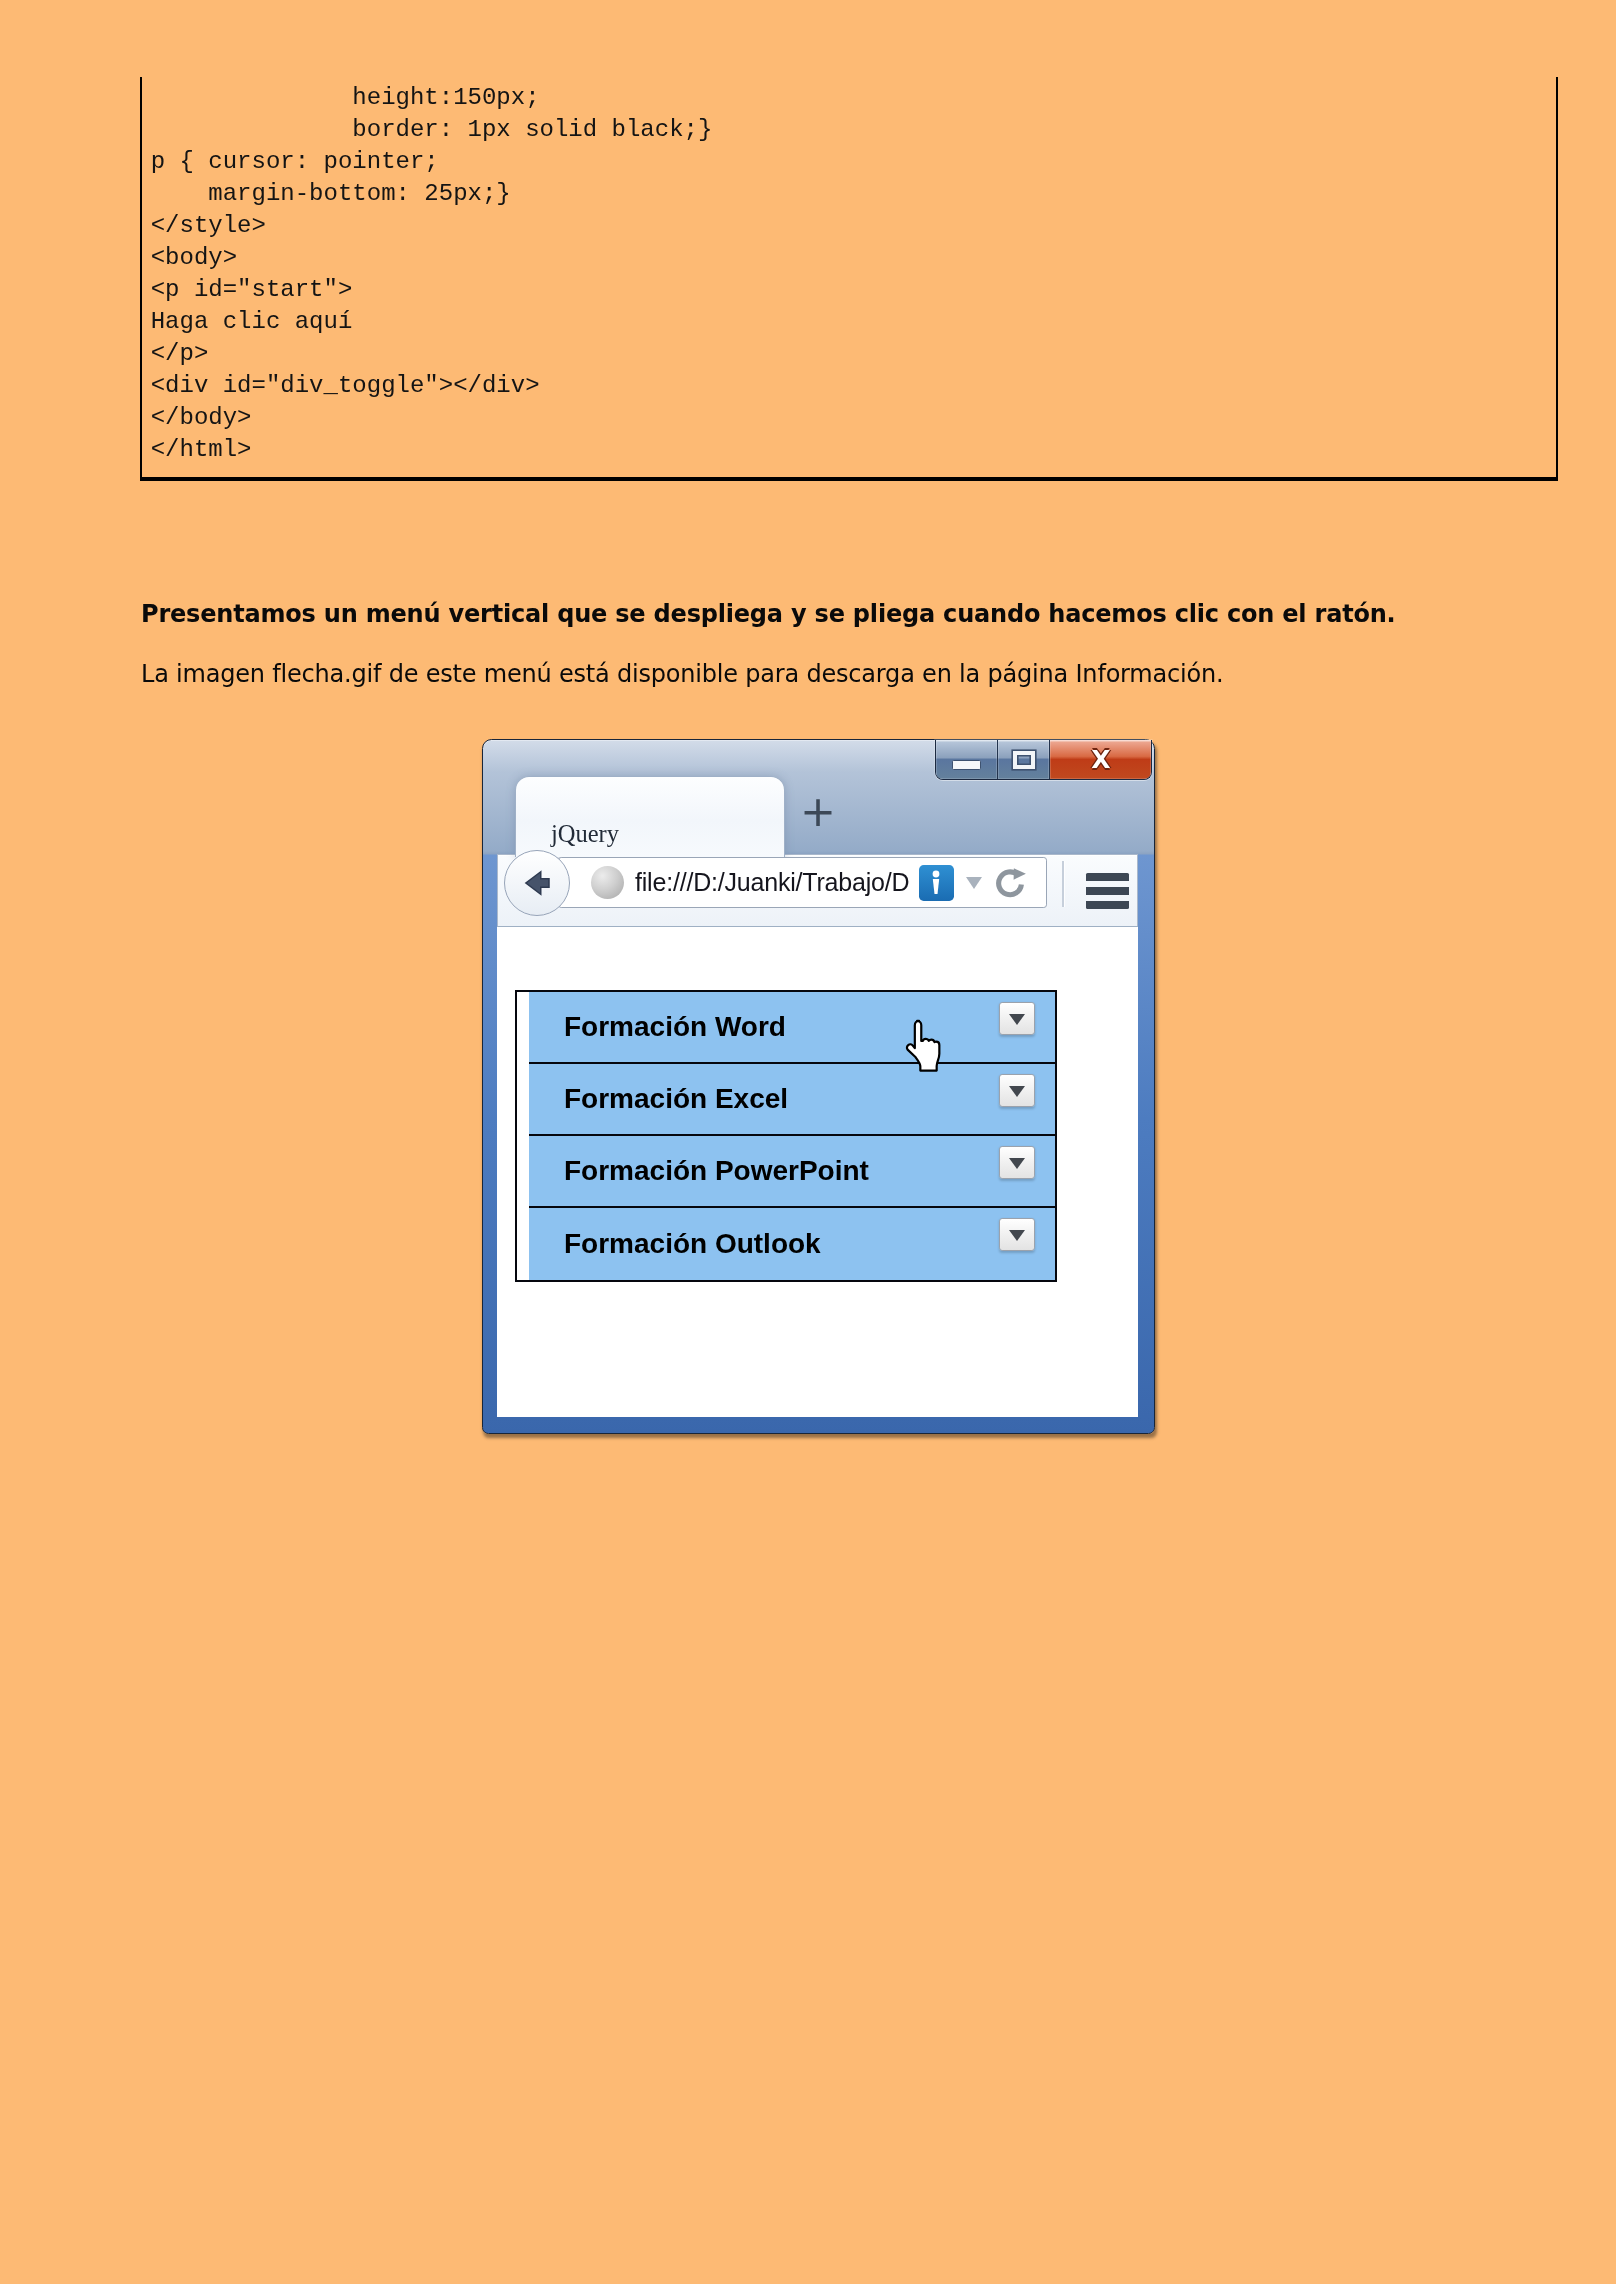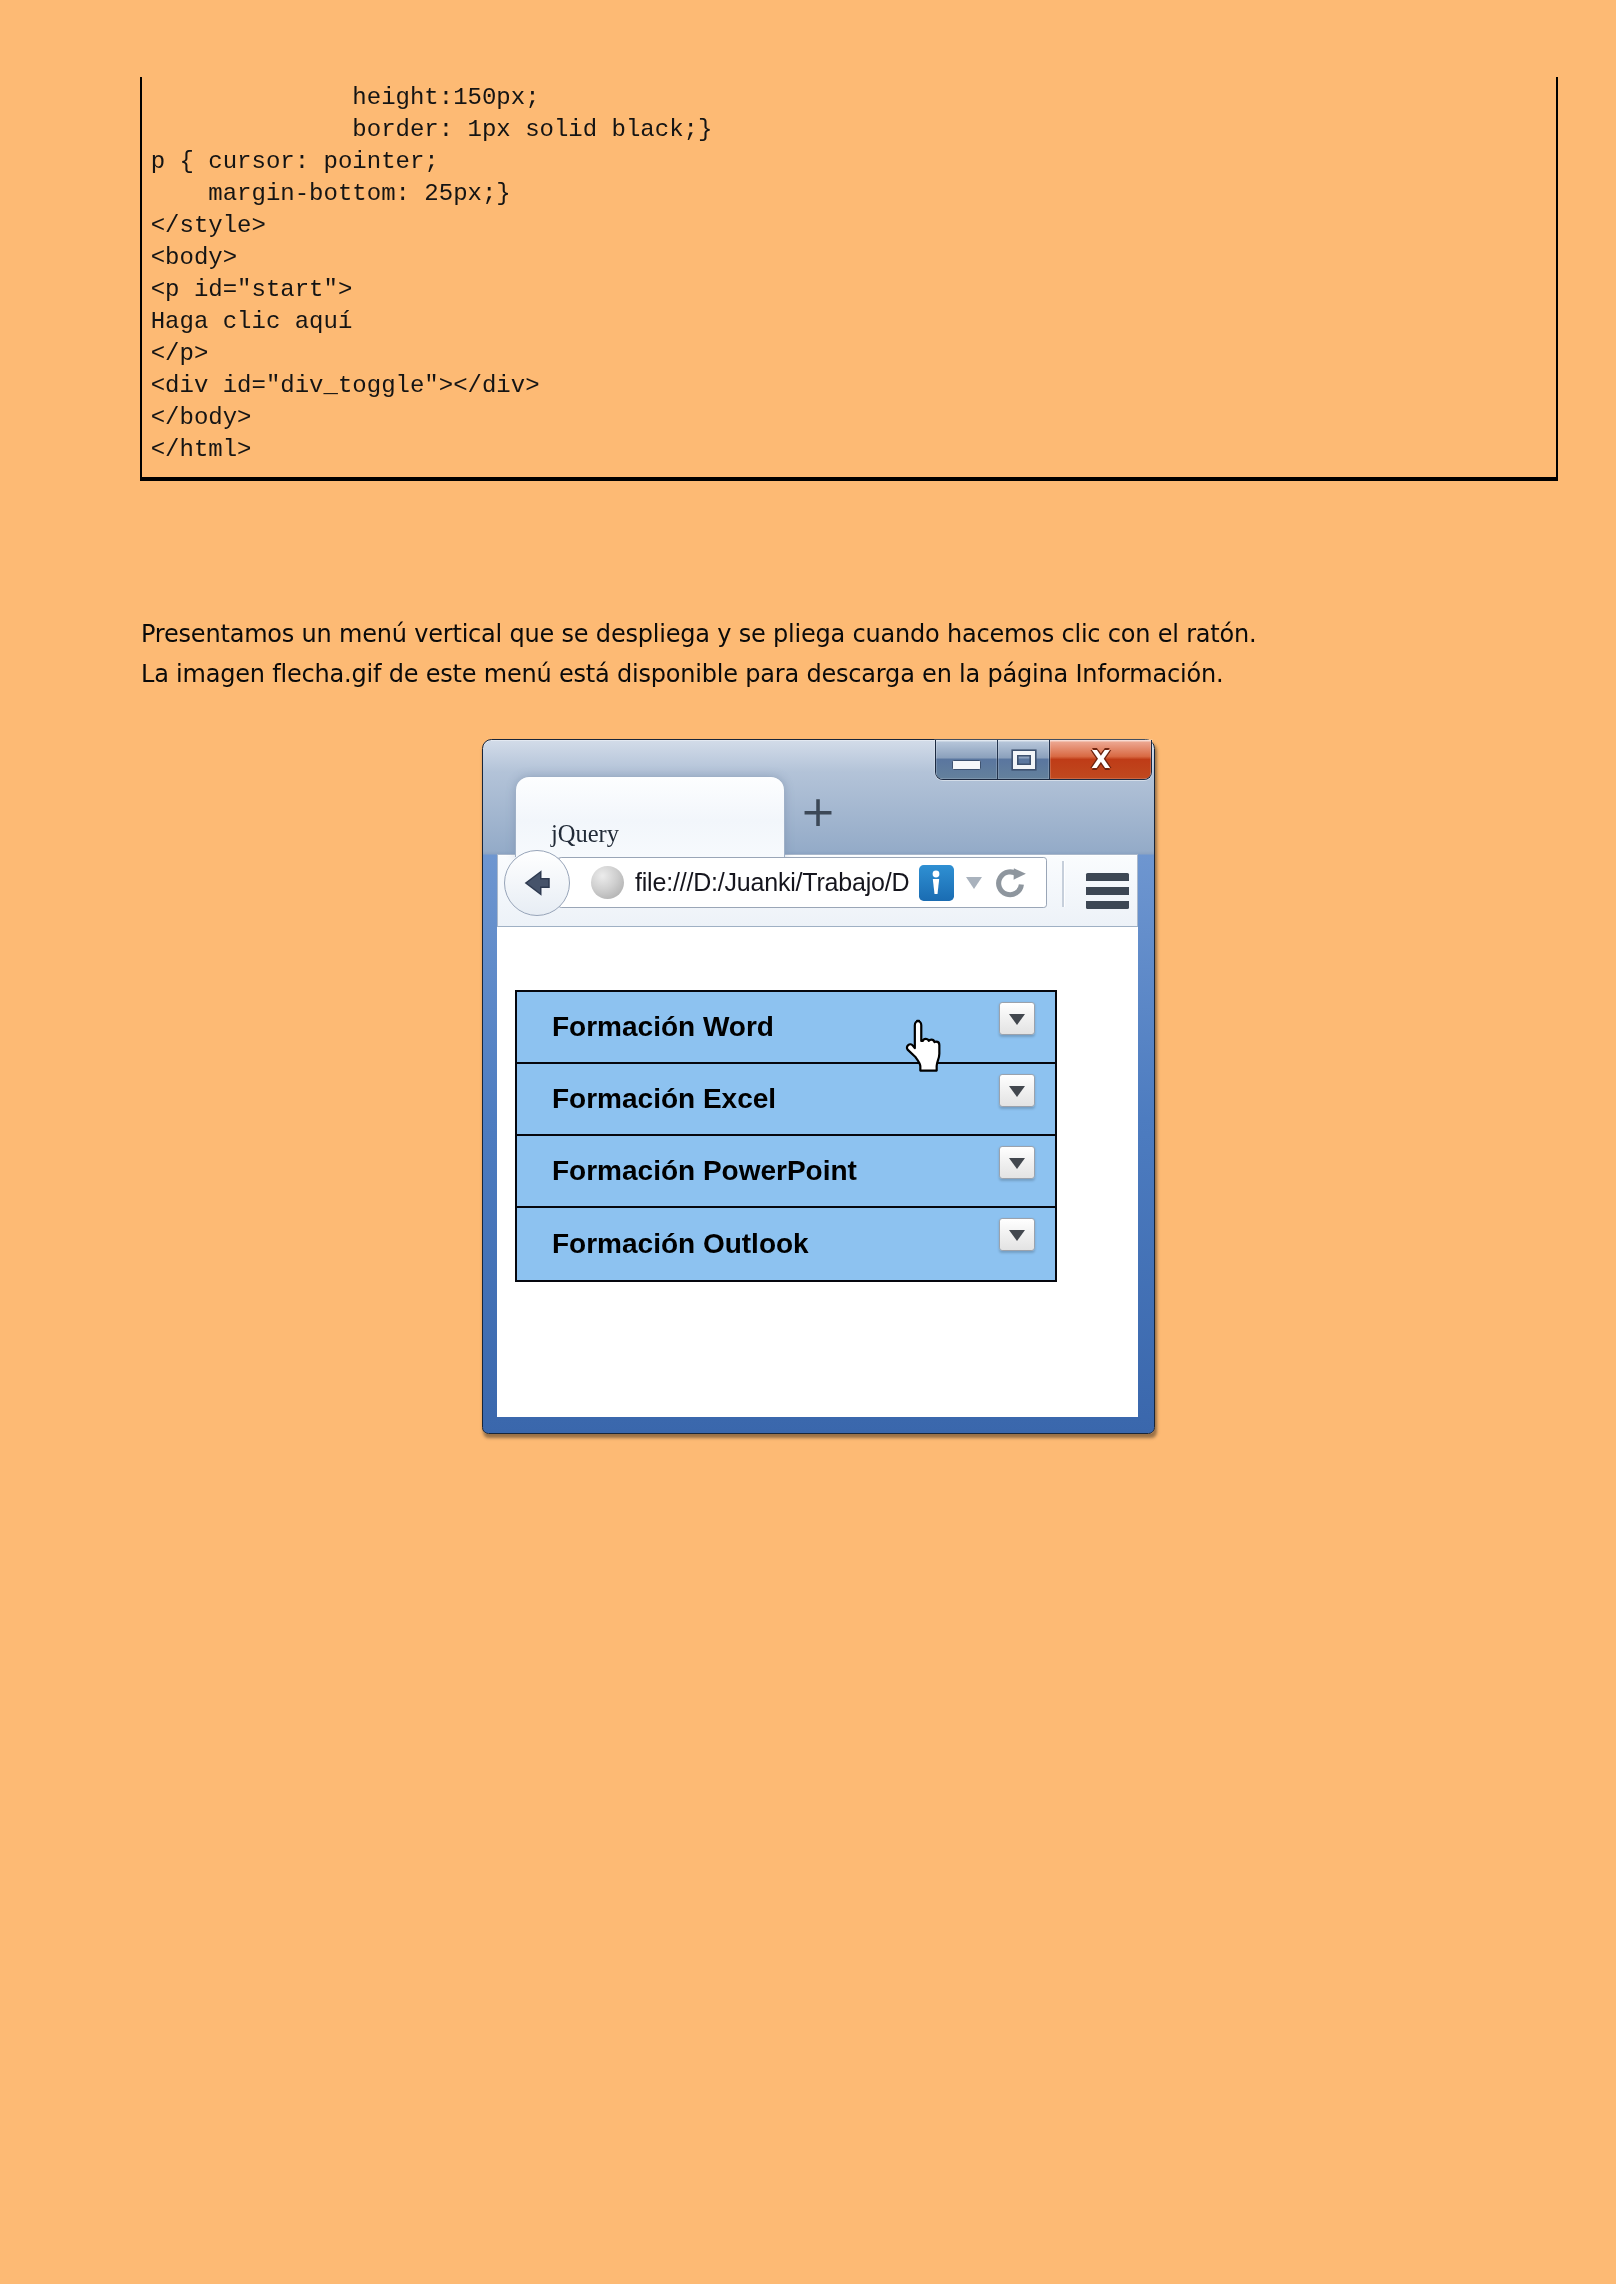--- a/index.html
+++ b/index.html
@@ -11,21 +11,21 @@
     padding:4.7px 9.5px 11px 8.7px;
     font-family:"Liberation Mono","DejaVu Sans Mono",monospace;
     font-size:24px;line-height:32px;color:#141414;}
   .cl{white-space:pre;}
 
   
   .heading{position:absolute;left:117px;top:532px;font-family:"DejaVu Sans",sans-serif;
     font-size:37px;line-height:1.1;color:#9e1315;letter-spacing:-0.4px;}
   .para{position:absolute;margin:0;font-family:"DejaVu Sans",sans-serif;font-size:24px;
     color:#0a0a0a;letter-spacing:-0.2px;white-space:nowrap;}
-  .p1{left:141px;top:620px;}
+  .p1{left:141px;top:600px;font-weight:bold;}
   .p2{left:141px;top:660px;}
 
   
   .window{position:absolute;left:482px;top:739px;width:673px;height:695px;box-sizing:border-box;
     border:1.6px solid #182539;border-radius:9.5px 9.5px 6.3px 6.3px;
     background:linear-gradient(to bottom,#d3dce9 0px,#b3c3d8 32px,#94abc8 111px,#8ba3c2 114px,
       #6e96d0 115px,#4d7cc0 379px,#3a67ac 100%);
     box-shadow:1.6px 3.2px 3.2px rgba(0,0,0,.4), inset 0 0.8px 0 rgba(255,255,255,.5);}
 
   
@@ -80,21 +80,21 @@
     display:flex;align-items:center;justify-content:center;}
   .hbars{width:43px;height:36px;border-radius:1.6px;
     background:linear-gradient(to bottom,#3d4754 0 8px,transparent 8px 14px,#3d4754 14px 22px,
       transparent 22px 28px,#3d4754 28px 36px);}
 
   
   .contentarea{position:absolute;left:14px;top:186px;width:641px;height:491px;background:#ffffff;
     border-top:0.8px solid #9fb0c4;box-sizing:border-box;}
   .accordion{position:absolute;left:18px;top:63px;width:542px;border:2.4px solid #05070e;box-sizing:border-box;}
   .acc-item{position:relative;height:72px;background:#8dc2f0;border-bottom:2.4px solid #05070e;
-    display:flex;align-items:center;padding-left:35px;box-sizing:border-box;}
+    display:flex;align-items:center;padding-left:35px;box-sizing:border-box;margin-left:12px;}
   .acc-item:last-child{border-bottom:none;}
   .acc-label{font-family:"Liberation Sans",sans-serif;font-weight:700;font-size:28px;color:#000;}
   .acc-btn{position:absolute;right:20.5px;top:10.3px;width:36px;height:33px;box-sizing:border-box;
     background:linear-gradient(to bottom,#ffffff 0%,#efefef 55%,#e3e3e3 100%);
     border:1.6px solid #9ba2ac;border-radius:3.2px;box-shadow:0 1.6px 2.4px rgba(0,0,0,.18);
     display:flex;align-items:center;justify-content:center;}
   .tri{width:0;height:0;border-left:8px solid transparent;border-right:8px solid transparent;
     border-top:11px solid #42474e;margin-top:2.4px;}
   .cursor{position:absolute;left:404px;top:92px;z-index:4;}
 </style>

